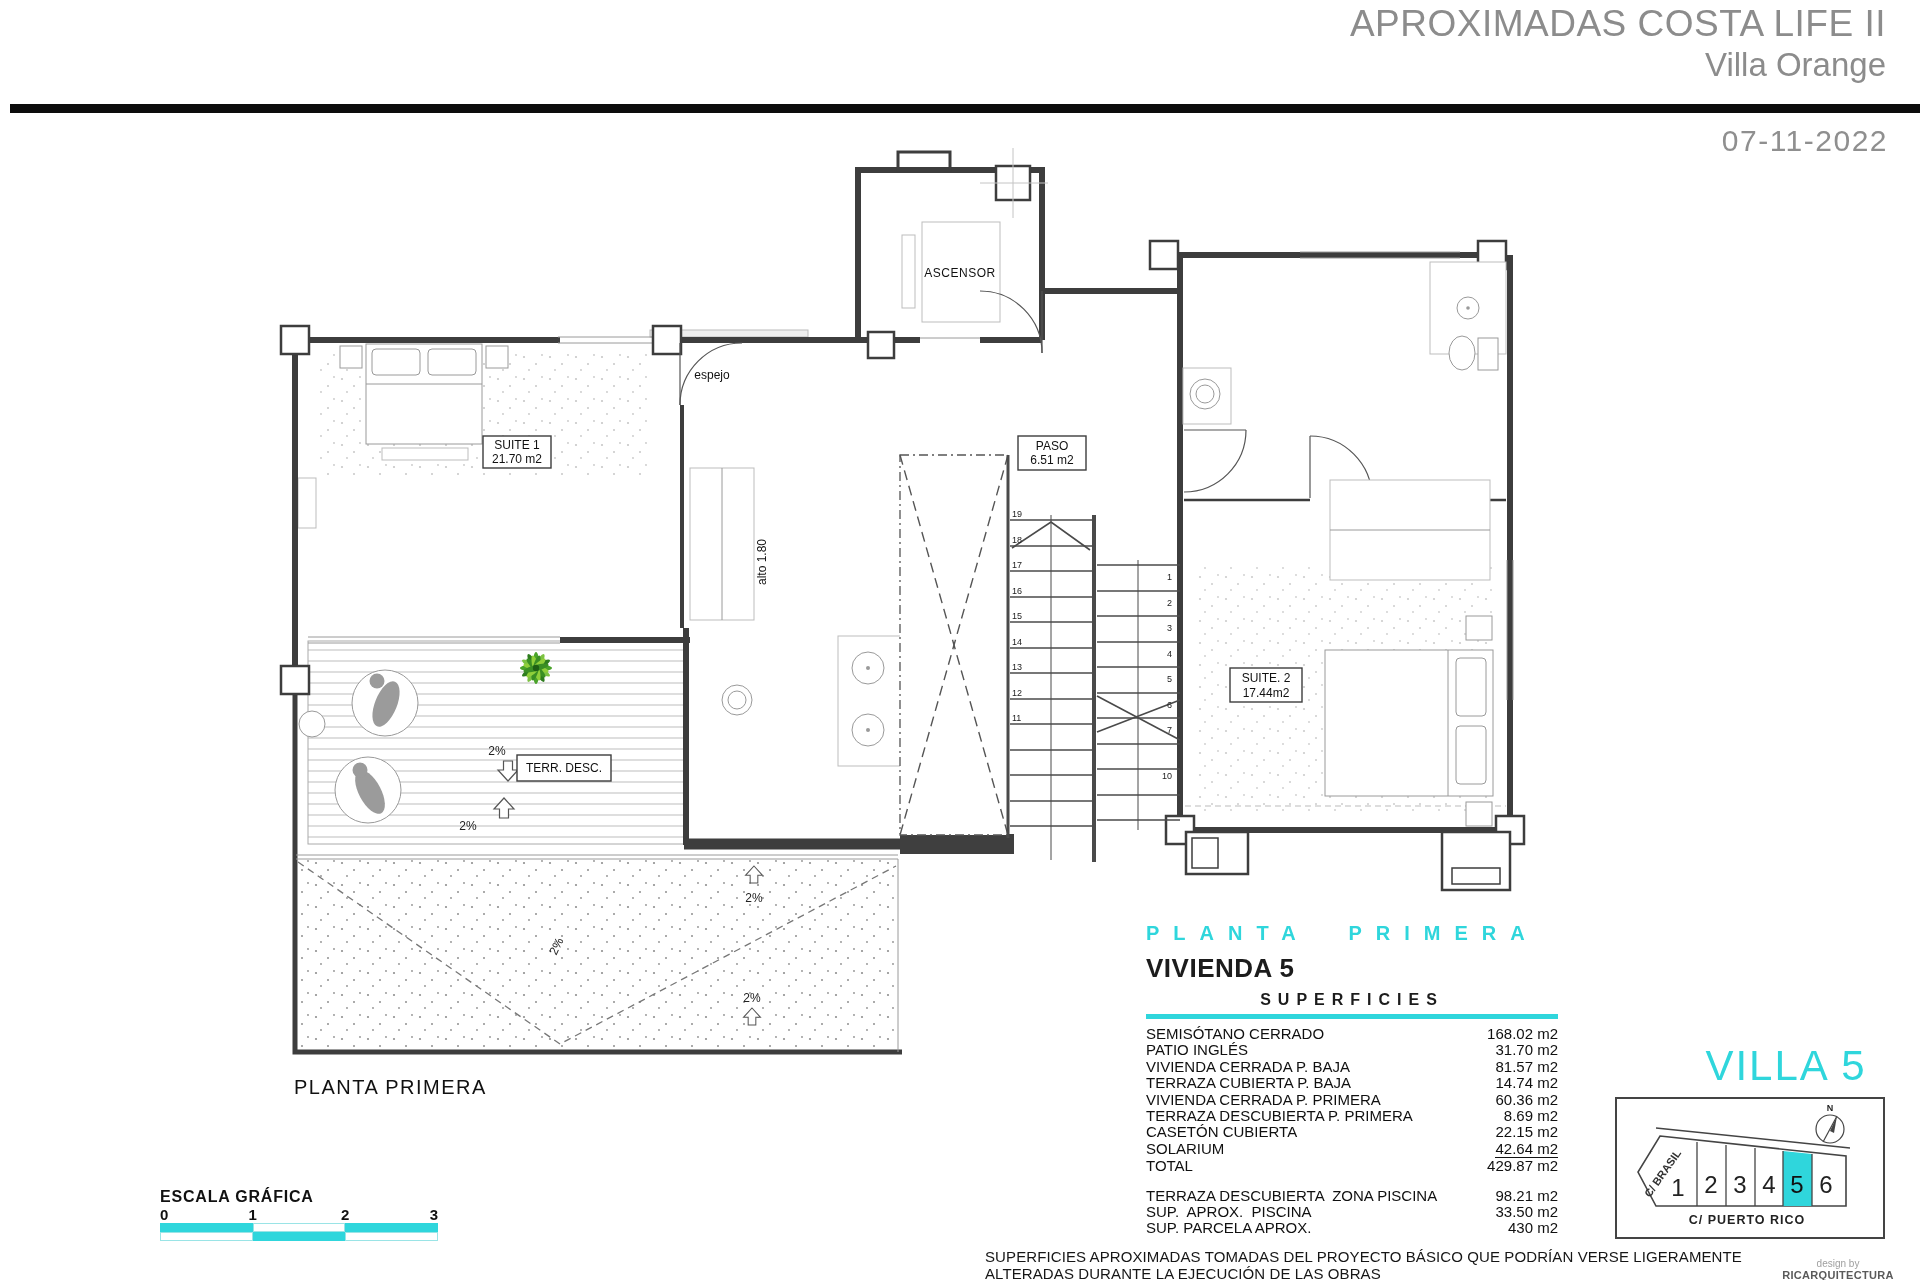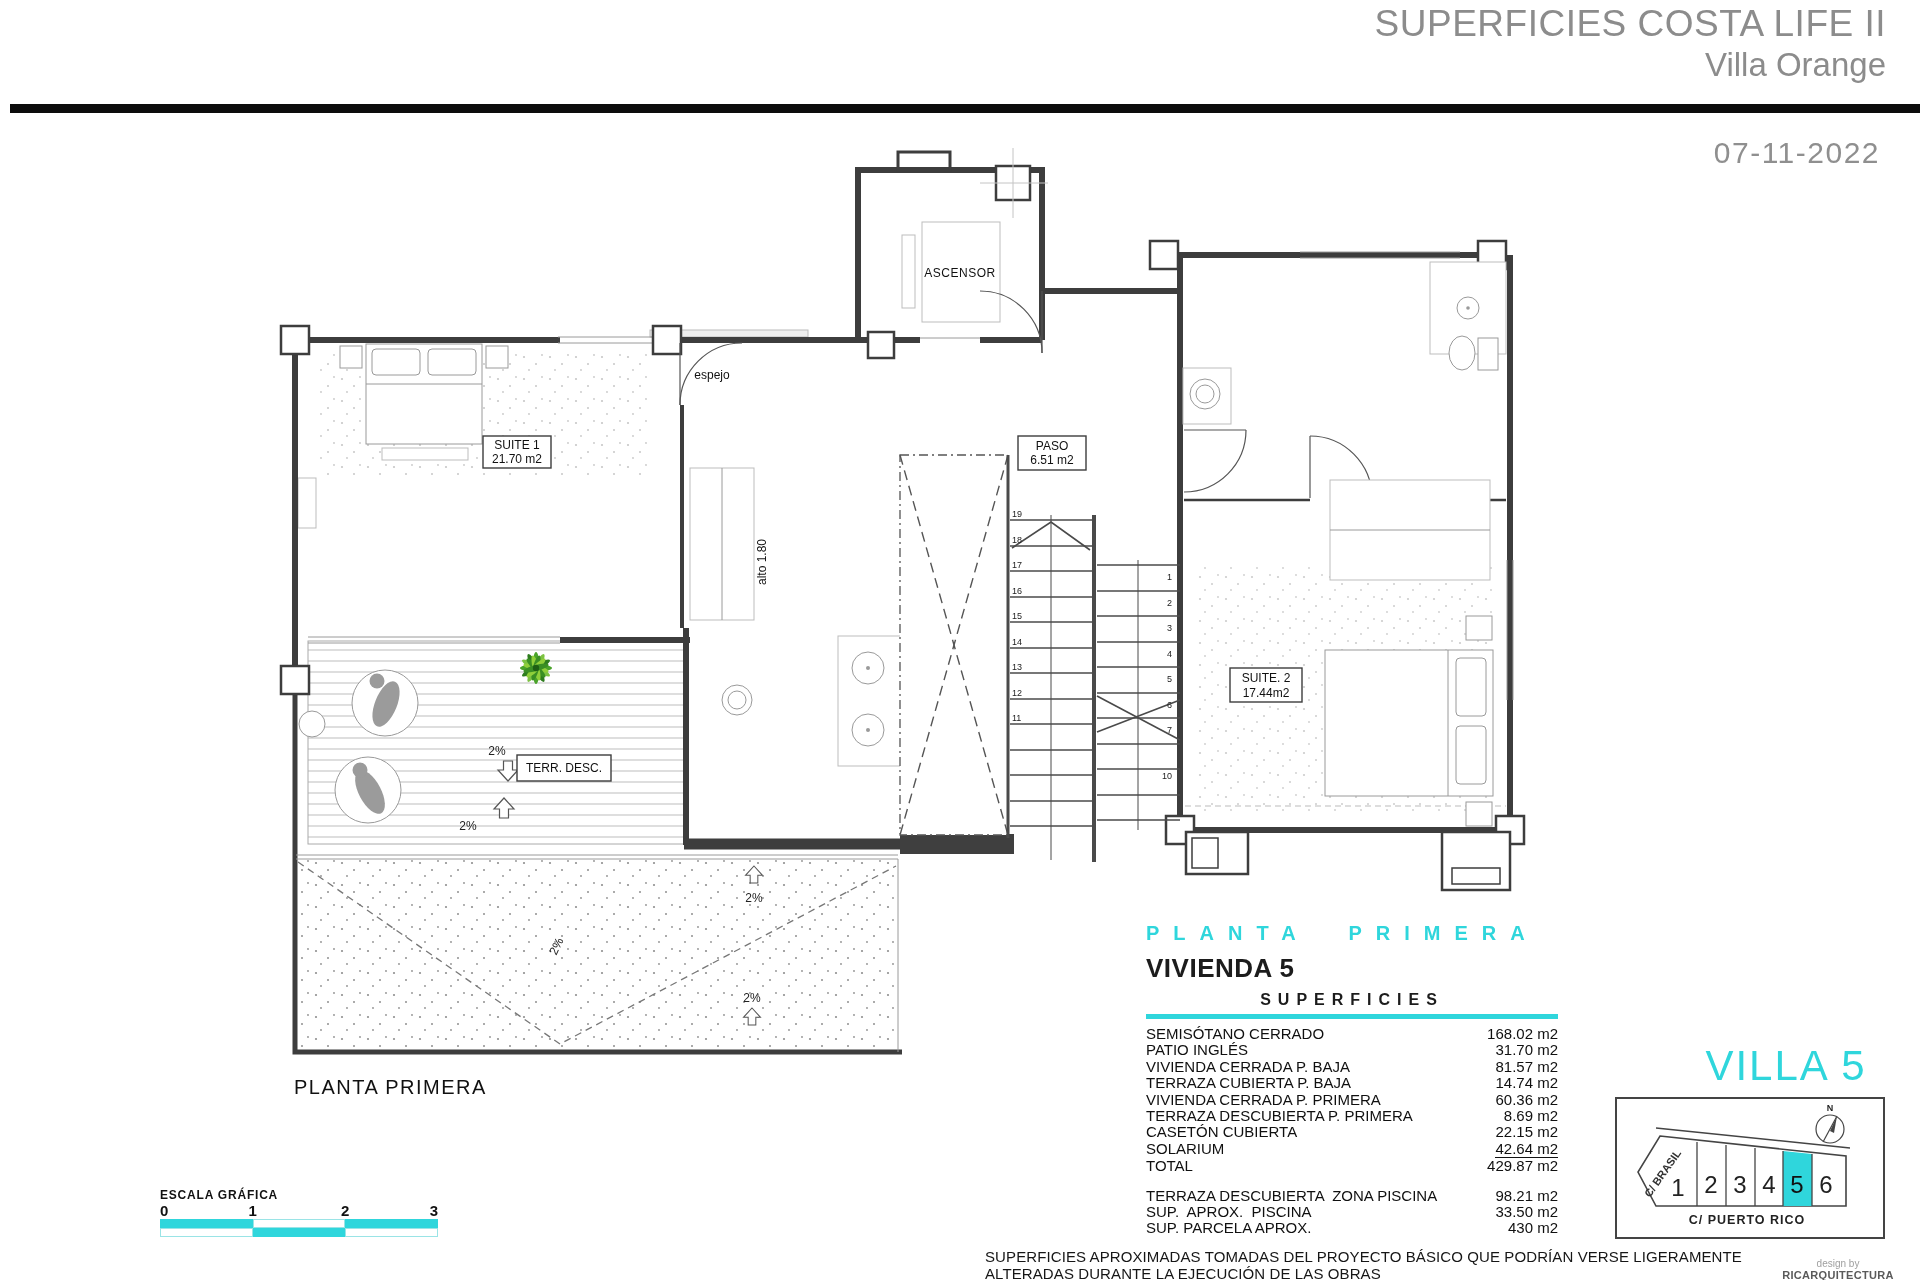--- a/index.html
+++ b/index.html
@@ -1,42 +1,42 @@
 <!DOCTYPE html>
 <html><head>
 <meta charset="utf-8">
 <style>
   html,body{margin:0;padding:0;background:#ffffff;font-family:"Liberation Sans",sans-serif;}
   .page{position:relative;width:1920px;height:1280px;background:#fff;overflow:hidden;}
   .hdr{position:absolute;right:34px;top:2px;text-align:right;color:#8c8c8c;}
   .hdr .t1{font-size:37px;line-height:44px;letter-spacing:.5px;}
   .hdr .t2{font-size:33px;line-height:38px;}
   .rule{position:absolute;left:10px;top:104px;width:1910px;height:9px;background:#0c0c0c;}
-  .date{position:absolute;right:40px;top:124px;font-size:30px;color:#8f8f8f;letter-spacing:1.5px;margin-top:12px;}
+  .date{position:absolute;right:32px;top:124px;font-size:30px;color:#8f8f8f;letter-spacing:1.5px;}
 
   
   .summary{position:absolute;left:1146px;top:922px;width:412px;}
   .floor-head{color:#2FD6DC;font-size:20px;font-weight:bold;letter-spacing:14px;word-spacing:20px;white-space:nowrap;}
   .unit{margin-top:8px;font-size:26px;font-weight:600;color:#1c1c1c;letter-spacing:.5px;}
   .section{margin-top:7px;font-size:16px;font-weight:bold;letter-spacing:7px;color:#1c1c1c;text-align:center;}
   .cyanbar{margin-top:5px;height:5px;background:#2FD6DC;}
   .rows{margin-top:7px;}
   .srow{display:flex;justify-content:space-between;font-size:15px;line-height:16.4px;color:#101010;white-space:pre;}
   .srow .val{text-align:right;}
   .val-underline{border-bottom:1.6px solid #111;margin-left:28px;}
   .extra{margin-top:13px;}
 
   .disclaimer{position:absolute;left:985px;top:1248px;width:845px;text-align:left;font-size:15px;color:#161616;letter-spacing:.1px;}
   .credit{position:absolute;left:1772px;top:1258px;width:132px;text-align:center;color:#a0a0a0;}
   .credit .c1{font-size:10px;line-height:11px;}
   .credit .c2{font-size:11px;line-height:12px;font-weight:bold;color:#5a5a5a;letter-spacing:.3px;text-align:center;}
 
   
   .scalebar{position:absolute;left:160px;top:1188px;width:278px;}
-  .sb-title{font-size:12px;font-weight:bold;letter-spacing:.8px;color:#111;}
+  .sb-title{font-size:16px;font-weight:bold;letter-spacing:.8px;color:#111;}
   .sb-ticks{position:relative;height:17px;font-size:15px;font-weight:bold;color:#111;}
   .sb-ticks span{position:absolute;top:0;}
   .sb-t0{left:0;}
   .sb-t1{left:33.3%;transform:translateX(-50%);}
   .sb-t2{left:66.6%;transform:translateX(-50%);}
   .sb-t3{right:0;}
   .sb-grid{display:grid;grid-template-columns:repeat(3,1fr);grid-auto-rows:9px;}
   .sb-grid div{border:1px solid #9ae4e6;}
   .sb-cyan{background:#2FD6DC;border-color:#2FD6DC !important;}
 
@@ -51,21 +51,21 @@
   .num{font-size:9px;fill:#222;}
   .slope{font-size:12px;fill:#222;}
   .harrow{fill:#ffffff;stroke:#555;stroke-width:1.2;}
 </style>
 </head>
 <body>
 
 <div class="page">
 
   <div class="hdr">
-    <div class="t1">SUPERFICIES COSTA LIFE II</div>
+    <div class="t1">APROXIMADAS COSTA LIFE II</div>
     <div class="t2">Villa Orange</div>
   </div>
   <div class="rule"></div>
   <div class="date">07-11-2022</div>
 
   <svg style="position:absolute;left:270px;top:140px;" width="1260" height="960" viewBox="270 140 1260 960">
     <defs>
       <pattern id="stipple" width="26" height="22" patternUnits="userSpaceOnUse">
         <circle cx="4" cy="5" r="1.1" fill="#8f8f8f"></circle>
         <circle cx="16" cy="12" r="1" fill="#8f8f8f"></circle>

